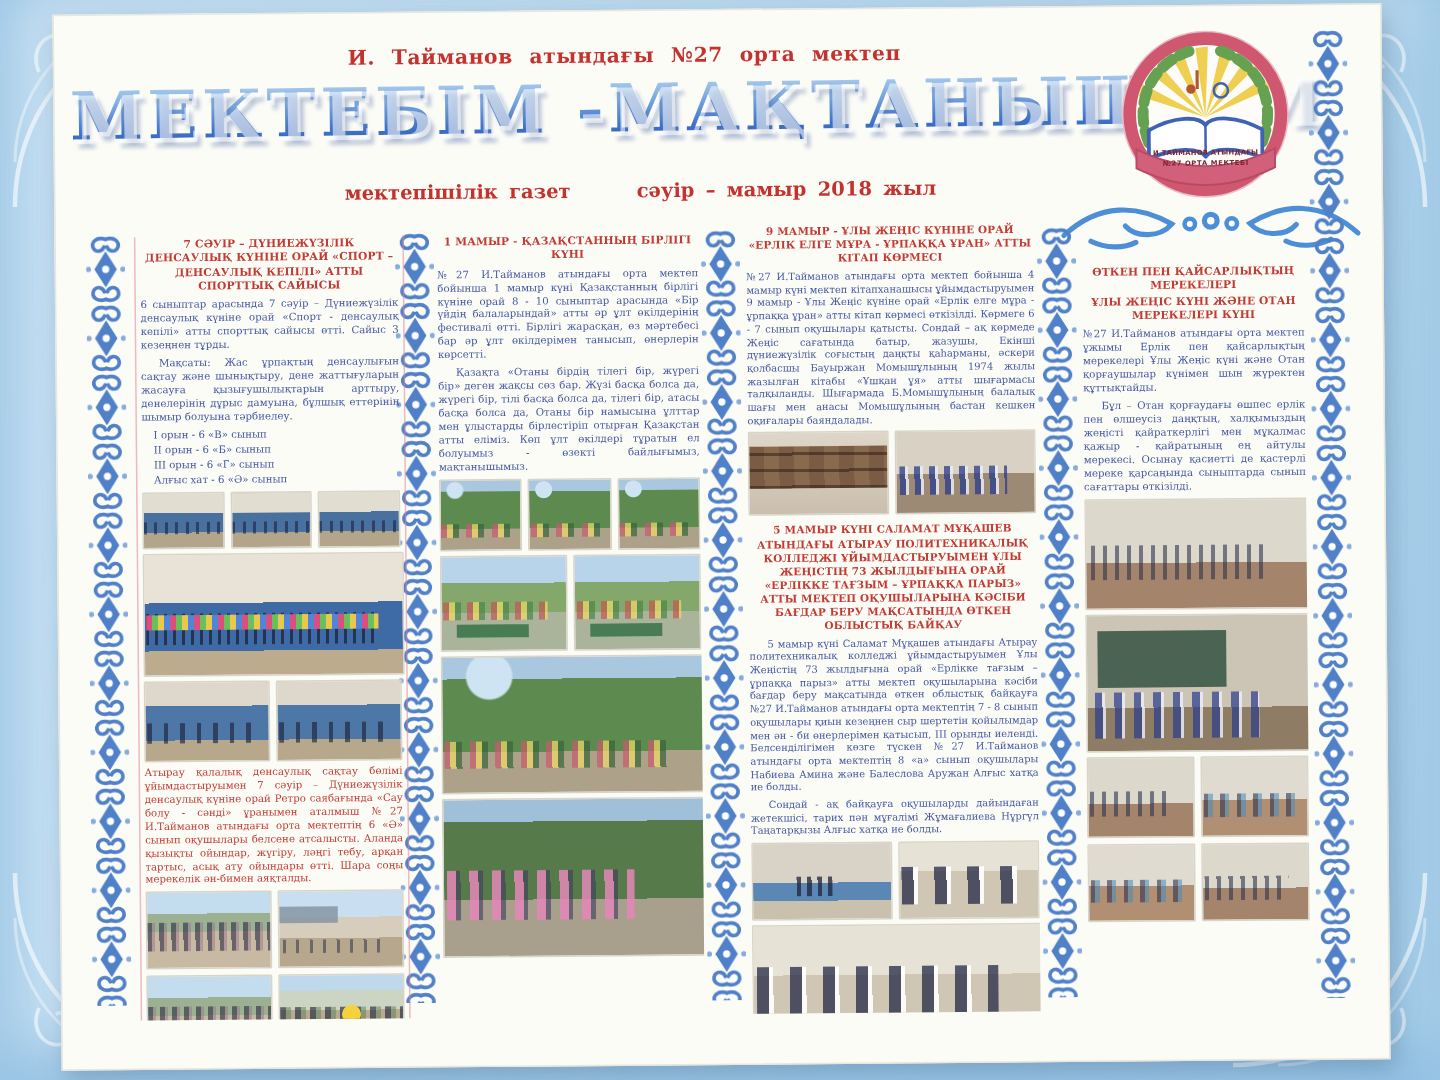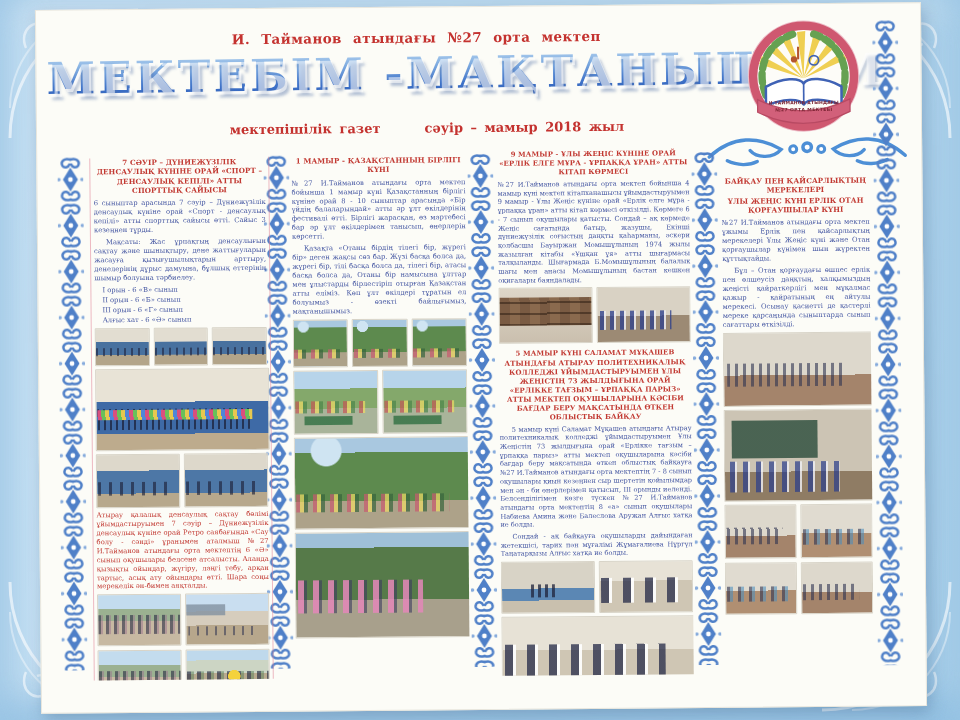--- a/index.html
+++ b/index.html
@@ -313,22 +313,22 @@
       <p class="art-p">5 мамыр күні Саламат Мұқашев атындағы Атырау политехникалық колледжі ұйымдастыруымен Ұлы Жеңістің 73 жылдығына орай «Ерлікке тағзым – ұрпаққа парыз» атты мектеп оқушыларына кәсіби бағдар беру мақсатында өткен облыстық байқауға №27 И.Тайманов атындағы орта мектептің 7 - 8 сынып оқушылары қиын кезеңнен сыр шертетін қойылымдар мен ән - би өнерлерімен қатысып, III орынды иеленді. Белсенділігімен көзге түскен №27 И.Тайманов атындағы орта мектептің 8 «а» сынып оқушылары Набиева Амина және Балеслова Аружан Алғыс хатқа ие болды.</p>
       <p class="art-p">Сондай - ақ байқауға оқушыларды дайындаған жетекшісі, тарих пән мұғалімі Жұмағалиева Нұргүл Таңатарқызы Алғыс хатқа ие болды.</p>
       <div class="prow">
         <div class="ph ph-stage" style="height:50px"></div>
         <div class="ph ph-cert" style="height:50px"></div>
       </div>
       <div class="ph ph-cert pw" style="height:86px"></div>
     </div>
 
     <div class="col" id="c4">
-      <div class="art-h" style="margin-bottom:1px">БАЙҚАУ ПЕН ҚАЙСАРЛЫҚТЫҢ МЕРЕКЕЛЕРІ</div>
-      <div class="art-h">ҰЛЫ ЖЕҢІС КҮНІ ЕРЛІК ОТАН ҚОРҒАУШЫЛАР КҮНІ</div>
+      <div class="art-h" style="margin-bottom:1px">ӨТКЕН ПЕН ҚАЙСАРЛЫҚТЫҢ МЕРЕКЕЛЕРІ</div>
+      <div class="art-h">ҰЛЫ ЖЕҢІС КҮНІ ЖӘНЕ ОТАН МЕРЕКЕЛЕРІ КҮНІ</div>
       <p class="art-p nofirst">№27 И.Тайманов атындағы орта мектеп ұжымы Ерлік пен қайсарлықтың мерекелері Ұлы Жеңіс күні және Отан қорғаушылар күнімен шын жүректен құттықтайды.</p>
       <p class="art-p">Бұл – Отан қорғаудағы өшпес ерлік пен өлшеусіз даңқтың, халқымыздың жеңісті қайраткерлігі мен мұқалмас қажыр - қайратының ең айтулы мерекесі. Осынау қасиетті де қастерлі мереке қарсаңында сыныптарда сынып сағаттары өткізілді.</p>
       <div class="ph ph-hall pw" style="height:72px"></div>
       <div class="ph ph-board pw" style="height:90px"></div>
       <div class="pgrid">
         <div class="ph ph-hall" style="height:52px"></div>
         <div class="ph ph-hall2" style="height:52px"></div>
         <div class="ph ph-hall2" style="height:50px"></div>
         <div class="ph ph-hall" style="height:50px"></div>
       </div>

